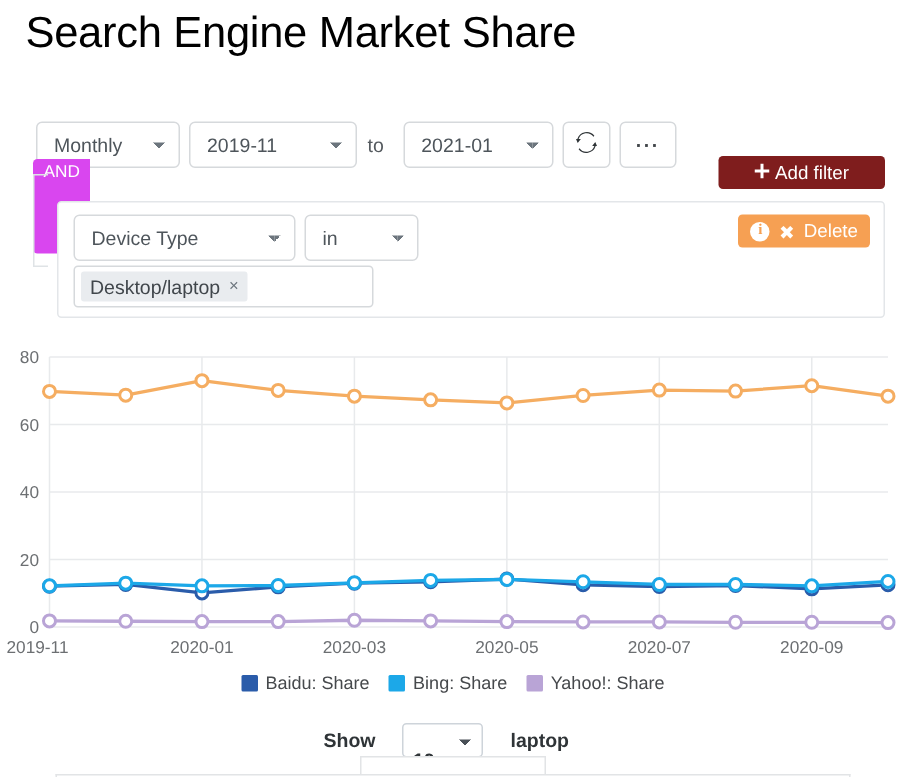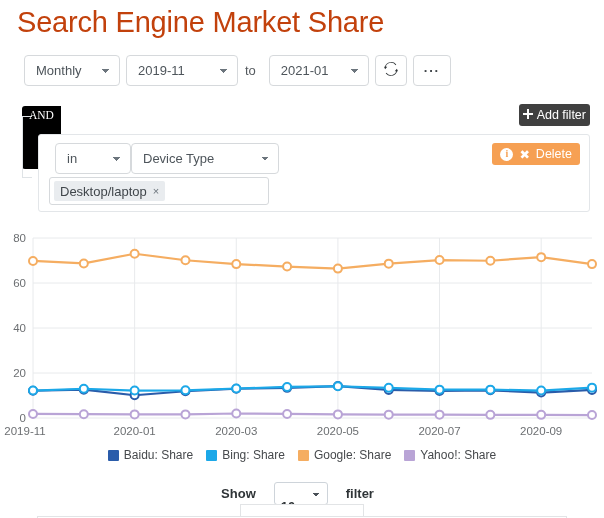--- a/index.html
+++ b/index.html
@@ -8,26 +8,26 @@
     width: 604px; height: 518px;
     background: #ffffff;
     font-family: "Liberation Sans", sans-serif;
     overflow: hidden;
   }
   .page { position: relative; width: 604px; height: 518px; }
 
   
   .page-title {
     position: absolute; left: 17px; top: 6px;
-    font-size: 29px; font-weight: 300; color: #c2410c;
+    font-size: 29px; font-weight: 300; color: #000000;
     letter-spacing: -0.2px; white-space: nowrap;
   }
 
   
-  .toolbar { position: absolute; left: 24px; top: 55px; display: flex; align-items: center; gap: 0; }
+  .toolbar { position: absolute; left: 24px; top: 81px; display: flex; align-items: center; gap: 0; }
   .sel {
     appearance: none; -webkit-appearance: none;
     border: 1px solid #d6d9dc; background: #fff; border-radius: 4px;
     height: 31px; font-size: 13px; color: #4e555b;
     font-family: "Liberation Sans", sans-serif;
     padding: 0 24px 0 11px;
     background-image:
       linear-gradient(45deg, transparent 50%, #6c757d 50%),
       linear-gradient(135deg, #6c757d 50%, transparent 50%);
     background-position: calc(100% - 13px) 13px, calc(100% - 9px) 13px;
@@ -46,28 +46,28 @@
   }
   .icon-btn.wide { width: 38px; }
   .dots { letter-spacing: 1px; font-size: 13px; color: #3f4448; line-height: 1; font-weight: bold;}
 
   
   .andor { position: absolute; left: 22px; top: 106px; display: flex; }
   .andor span {
     font-size: 11.5px; color: #ffffff; padding: 2px 7px 3px 7px;
     background: #83b4e3; line-height: 1.25;
   }
-  .andor span.and { background: #000000; border-radius: 3px 0 0 3px; font-family: Liberation Serif, serif; }
+  .andor span.and { background: #d946ef; border-radius: 3px 0 0 3px; }
   .andor span.or { background: #8fbce8; border-radius: 0 3px 3px 0; margin-left: 1px; margin-top: 44px; }
 
   
   .add-btns { position: absolute; right: 14px; top: 104px; display: flex; gap: 3px; }
   .btn-primary {
-    background: #404040; color: #fff; border: none; border-radius: 3px;
-    font-size: 12.5px; height: 22px; padding: 0 4px;
+    background: #7f1d1d; color: #fff; border: none; border-radius: 3px;
+    font-size: 12.5px; height: 22px; padding: 0 24px;
     display: flex; align-items: center; gap: 4px; cursor: pointer;
     font-family: "Liberation Sans", sans-serif;
   }
   .glyph { font-size: 12px; line-height: 1; }
 
   
   .group-bracket {
     position: absolute; left: 22px; top: 116px; width: 10px; height: 62px;
     border-left: 1px solid #dfe3e6; border-top: 1px solid #dfe3e6;
     border-bottom: 1px solid #dfe3e6;
@@ -86,21 +86,21 @@
     display: flex; align-items: center; gap: 6px; cursor: pointer;
     font-family: "Liberation Sans", sans-serif;
   }
   .info-circle {
     width: 13px; height: 13px; border-radius: 50%;
     background: #ffffff; color: #f6a053; font-size: 10px; font-weight: bold;
     display: flex; align-items: center; justify-content: center; line-height: 1;
     font-family: "Liberation Serif", serif;
   }
   .tag-input {
-    position: absolute; left: 10px; top: 42px; width: 220px; height: 28px;
+    position: absolute; left: 10px; top: 42px; width: 200px; height: 28px;
     border: 1px solid #d6d9dc; border-radius: 3px; background: #fff;
     display: flex; align-items: center; padding-left: 4px;
   }
   .tag {
     background: #e9ecef; border-radius: 2px; height: 20px;
     display: flex; align-items: center; gap: 6px;
     padding: 0 6px; font-size: 13px; color: #40464b;
   }
   .tag-x { color: #6c757d; font-size: 11px; cursor: pointer; }
 
@@ -191,25 +191,25 @@
           </svg>
       </span>
       <span>Add filter</span>
     </button>
   </div>
 
   <div class="group-bracket"></div>
 
   <div class="filter-box">
     <div class="filter-row">
+      <select class="sel sel-field">
+        <option>Device Type</option>
+      </select>
       <select class="sel sel-op">
         <option>in</option>
-      </select>
-      <select class="sel sel-field">
-        <option>Device Type</option>
       </select>
     </div>
     <button class="delete-btn">
       <span class="info-circle">i</span>
       <span>✖</span>
       <span>Delete</span>
     </button>
     <div class="tag-input">
       <span class="tag">
         <span>Desktop/laptop</span>
@@ -308,33 +308,29 @@
   <div class="legend" id="legend">
       <div class="legend-item">
         <span class="legend-swatch" style="background: rgb(42, 92, 170);"></span>
         <span class="legend-label">Baidu: Share</span>
       </div>
       <div class="legend-item">
         <span class="legend-swatch" style="background: rgb(28, 168, 232);"></span>
         <span class="legend-label">Bing: Share</span>
       </div>
       <div class="legend-item">
-        <span class="legend-swatch" style="background: rgb(245, 173, 97);"></span>
-        <span class="legend-label">Google: Share</span>
-      </div>
-      <div class="legend-item">
         <span class="legend-swatch" style="background: rgb(185, 164, 214);"></span>
         <span class="legend-label">Yahoo!: Share</span>
       </div>
     </div>
 
   <div class="show-entries">
     <span class="txt">Show</span>
     <select class="sel-entries">
       <option>10</option>
     </select>
-    <span class="txt">filter</span>
+    <span class="txt">laptop</span>
   </div>
 
   <div class="table-stub-1"></div>
   <div class="table-stub-2"></div>
 
 </div>
 
 </body></html>

